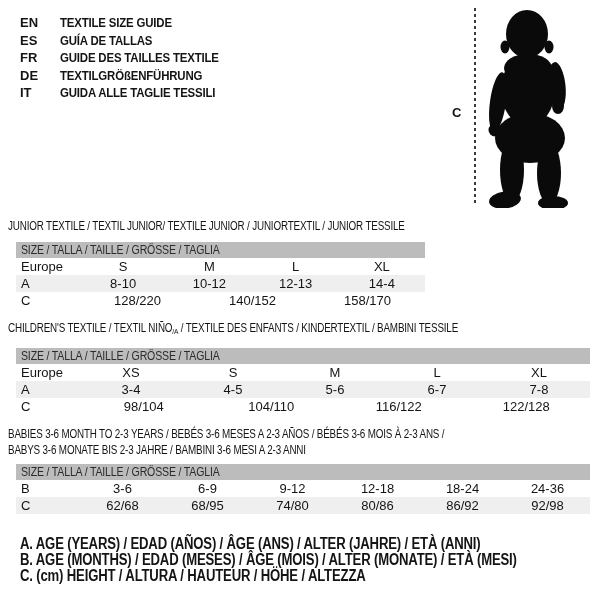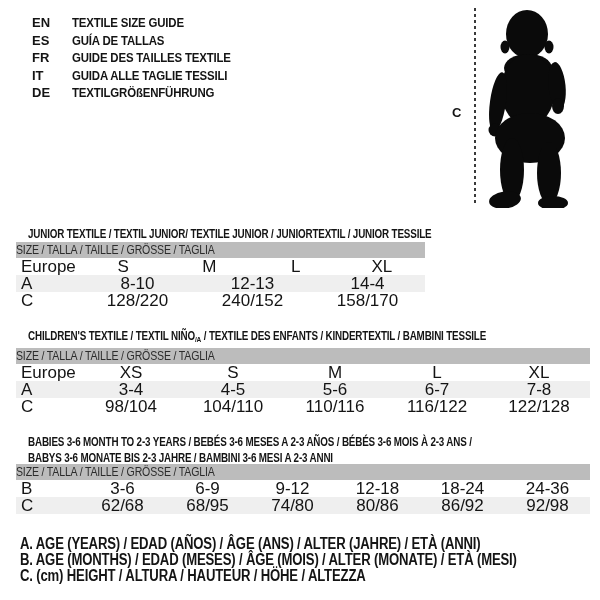--- a/index.html
+++ b/index.html
@@ -33,21 +33,20 @@
   }
 
   
   .lang-block {
     position: absolute;
     left: 20px;
     top: 14px;
     font-size: 13px;
     font-weight: bold;
     line-height: 17.5px;
-    margin-left: 12px;
   }
   .lang-row { display: flex; }
   .lang-code { width: 40px; flex: 0 0 40px; }
 
   
   .measure-line {
     position: absolute;
     left: 474px;
     top: 8px;
     width: 2px;
@@ -63,43 +62,43 @@
   }
   .silhouette {
     position: absolute;
     left: 480px;
     top: 4px;
   }
 
   
   .ttitle {
     position: absolute;
-    left: 28px;
+    left: 8px;
     font-size: 12px;
-    font-weight: bold;
+    font-weight: normal;
     line-height: 16px;
-    margin-top: 8px;
   }
   .ttitle .sub { font-size: 8px; vertical-align: -2px; }
   .stable { position: absolute; left: 16px; }
   .stable.w1 { top: 242px; width: 409px; }
   .stable.w2 { top: 348px; width: 574px; }
   .stable.w3 { top: 464px; width: 574px; }
   .size-band {
     height: 16px;
     line-height: 16px;
     background: var(--band-gray);
     color: #2c2c2c;
     font-size: 12px;
+    padding-left: 5px;
   }
   .trow {
     display: flex;
     height: 17px;
     line-height: 17px;
-    font-size: 17px;
+    font-size: 13px;
   }
   .trow.alt { background: var(--alt-row-gray); }
   .tlabel { flex: 0 0 64px; width: 64px; padding-left: 5px; }
   .tcell { flex: 1 1 0; text-align: center; }
 
   
   .footnotes {
     position: absolute;
     left: 20px;
     top: 536px;
@@ -118,26 +117,26 @@
   </div>
   <div class="lang-row">
     <span class="lang-code">ES</span>
     <span class="cond-wide">GUÍA DE TALLAS</span>
   </div>
   <div class="lang-row">
     <span class="lang-code">FR</span>
     <span class="cond-wide">GUIDE DES TAILLES TEXTILE</span>
   </div>
   <div class="lang-row">
+    <span class="lang-code">DE</span>
+    <span class="cond-wide">TEXTILGRÖßENFÜHRUNG</span>
+  </div>
+  <div class="lang-row">
     <span class="lang-code">IT</span>
     <span class="cond-wide">GUIDA ALLE TAGLIE TESSILI</span>
-  </div>
-  <div class="lang-row">
-    <span class="lang-code">DE</span>
-    <span class="cond-wide">TEXTILGRÖßENFÜHRUNG</span>
   </div>
 </div>
 
 <div class="measure-line"></div>
 <div class="measure-label">C</div>
 <svg class="silhouette" width="112" height="204" viewBox="0 0 112 204" aria-hidden="true">
   <g fill="#0a0a0a">
     <ellipse cx="47" cy="30" rx="21" ry="24"></ellipse>
     <ellipse cx="25" cy="43" rx="4.5" ry="6.5"></ellipse>
     <ellipse cx="69" cy="43" rx="4.5" ry="6.5"></ellipse>
@@ -165,27 +164,28 @@
   <div class="trow">
     <span class="tlabel">Europe</span>
     <span class="tcell">S</span>
     <span class="tcell">M</span>
     <span class="tcell">L</span>
     <span class="tcell">XL</span>
   </div>
   <div class="trow alt">
     <span class="tlabel">A</span>
     <span class="tcell">8-10</span>
+    <span class="tcell">10-12</span>
     <span class="tcell">12-13</span>
     <span class="tcell">14-4</span>
   </div>
   <div class="trow">
     <span class="tlabel">C</span>
     <span class="tcell">128/220</span>
-    <span class="tcell">240/152</span>
+    <span class="tcell">140/152</span>
     <span class="tcell">158/170</span>
   </div>
 </div>
 
 <div class="ttitle" style="top:320px">
   <span class="cond"><span>CHILDREN'S TEXTILE / TEXTIL NIÑO</span><span class="sub">/A</span><span> / TEXTILE DES ENFANTS / KINDERTEXTIL / BAMBINI TESSILE</span></span>
 </div>
 <div class="stable w2">
   <div class="size-band">
     <span class="cond-wide">SIZE / TALLA / TAILLE / GRÖSSE / TAGLIA</span>
@@ -203,21 +203,20 @@
     <span class="tcell">3-4</span>
     <span class="tcell">4-5</span>
     <span class="tcell">5-6</span>
     <span class="tcell">6-7</span>
     <span class="tcell">7-8</span>
   </div>
   <div class="trow">
     <span class="tlabel">C</span>
     <span class="tcell">98/104</span>
     <span class="tcell">104/110</span>
-    <span class="tcell">110/116</span>
     <span class="tcell">116/122</span>
     <span class="tcell">122/128</span>
   </div>
 </div>
 
 <div class="ttitle" style="top:426px">
   <div><span class="cond">BABIES 3-6 MONTH TO 2-3 YEARS / BEBÉS 3-6 MESES A 2-3 AÑOS / BÉBÉS 3-6 MOIS À 2-3 ANS /</span></div>
   <div><span class="cond">BABYS 3-6 MONATE BIS 2-3 JAHRE / BAMBINI 3-6 MESI A 2-3 ANNI</span></div>
 </div>
 <div class="stable w3">

